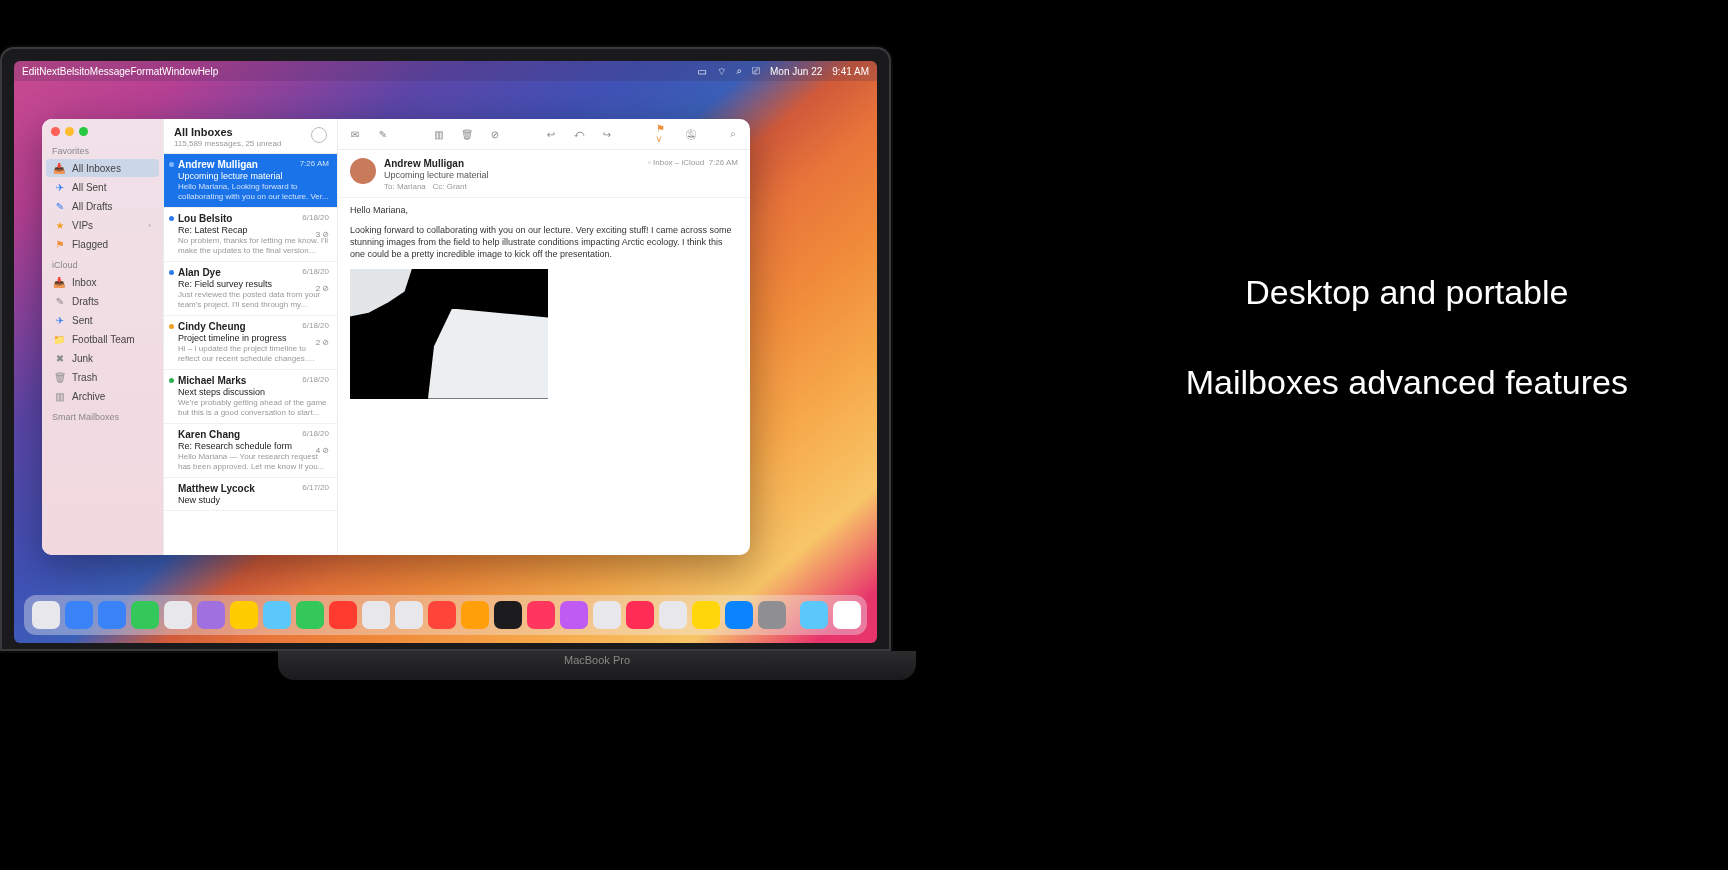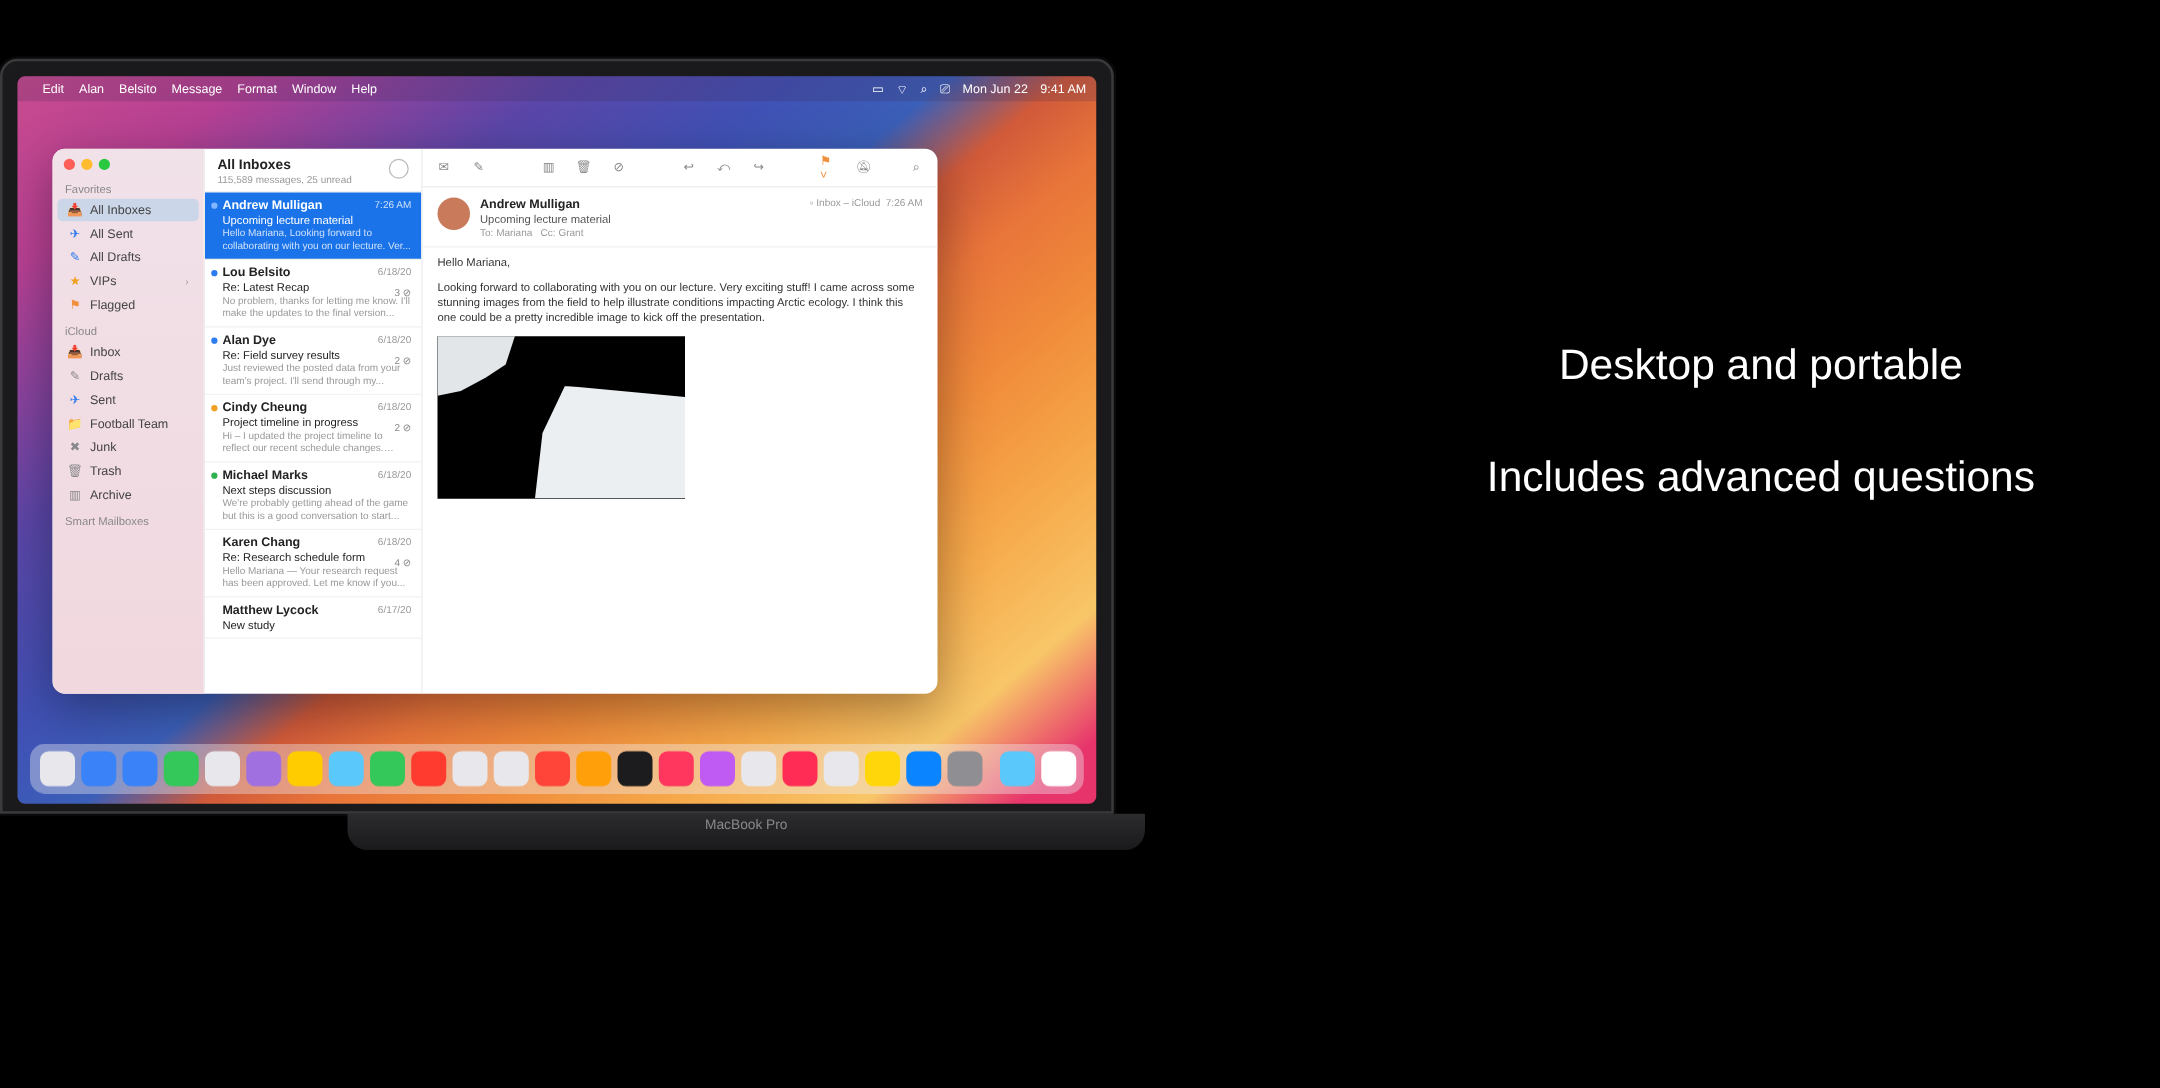--- a/index.html
+++ b/index.html
@@ -1,19 +1,19 @@
 <!DOCTYPE html>
 <html><head>
 <meta charset="utf-8">
 <style>
   html,body{margin:0;padding:0;width:1728px;height:870px;background:#000;font-family:-apple-system,BlinkMacSystemFont,"Helvetica Neue",sans-serif;overflow:hidden;}
   .laptop{position:absolute;left:0;top:47px;width:887px;height:600px;background:#1a1a1c;border-radius:14px 14px 0 0;border:2px solid #3a3a3c;box-shadow:0 0 0 2px #0a0a0a;}
   .screen{position:absolute;left:12px;top:12px;right:12px;bottom:6px;border-radius:6px;overflow:hidden;background:linear-gradient(140deg,#c94b8f 0%,#b64093 12%,#5b46a8 28%,#4051b5 40%,#3b5fb8 48%,#d05a3a 54%,#e8743a 60%,#f08a3a 68%,#f6a84a 78%,#f8c668 88%,#e7356c 96%);}
   .base{position:absolute;left:278px;top:651px;width:638px;height:26px;background:linear-gradient(#2c2c2e,#1a1a1c);border-radius:0 0 16px 16px;color:#888;font-size:11px;text-align:center;padding-top:3px;}
-  .menubar{height:20px;display:flex;align-items:center;padding:0 8px;color:#fff;font-size:10px;gap:12px;background:rgba(60,40,80,0.2);}
+  .menubar{height:20px;display:flex;align-items:center;padding:0 8px;color:#fff;font-size:10px;background:rgba(60,40,80,0.2);}
   .menubar .right{margin-left:auto;display:flex;gap:10px;align-items:center;}
   .menubar span{white-space:nowrap;}
 
   .mailwin{position:absolute;left:28px;top:58px;width:708px;height:436px;background:#fff;border-radius:10px;box-shadow:0 12px 40px rgba(0,0,0,0.35);display:flex;overflow:hidden;}
   .sidebar{width:130px;background:linear-gradient(#f1e1e9,#f1d8de);display:flex;flex-direction:column;font-size:10px;color:#444;}
   .traffic{display:flex;gap:5px;padding:8px 9px 4px;}
   .traffic span{width:9px;height:9px;border-radius:50%;}
   .traffic .r{background:#ff5f57}.traffic .y{background:#febc2e}.traffic .g{background:#28c840}
   .sb-head{padding:6px 10px 2px;color:#888;font-size:9px;font-weight:500;}
   .sb-item{display:flex;align-items:center;gap:6px;padding:3px 8px;margin:1px 4px;border-radius:4px;cursor:default;}
@@ -67,21 +67,21 @@
 </style>
 </head>
 <body>
 
 <div class="laptop">
   <div class="screen">
 
     <div class="menubar">
       <span style="font-size:11px;"></span>
       <span>Edit</span>
-      <span>Alan</span>
+      <span>Next</span>
       <span>Belsito</span>
       <span>Message</span>
       <span>Format</span>
       <span>Window</span>
       <span>Help</span>
       <div class="right">
         <span>▭</span>
         <span>⌔</span>
         <span>⌕</span>
         <span>⎚</span>
@@ -287,14 +287,14 @@
           <div class="app" style="background: rgb(255, 255, 255);"></div>
         </div>
     </div>
 
   </div>
 </div>
 <div class="base">MacBook Pro</div>
 
 <div class="bullets">
   <div>Desktop and portable</div>
-  <div>Includes advanced questions</div>
+  <div>Mailboxes advanced features</div>
 </div>
 
 </body></html>

